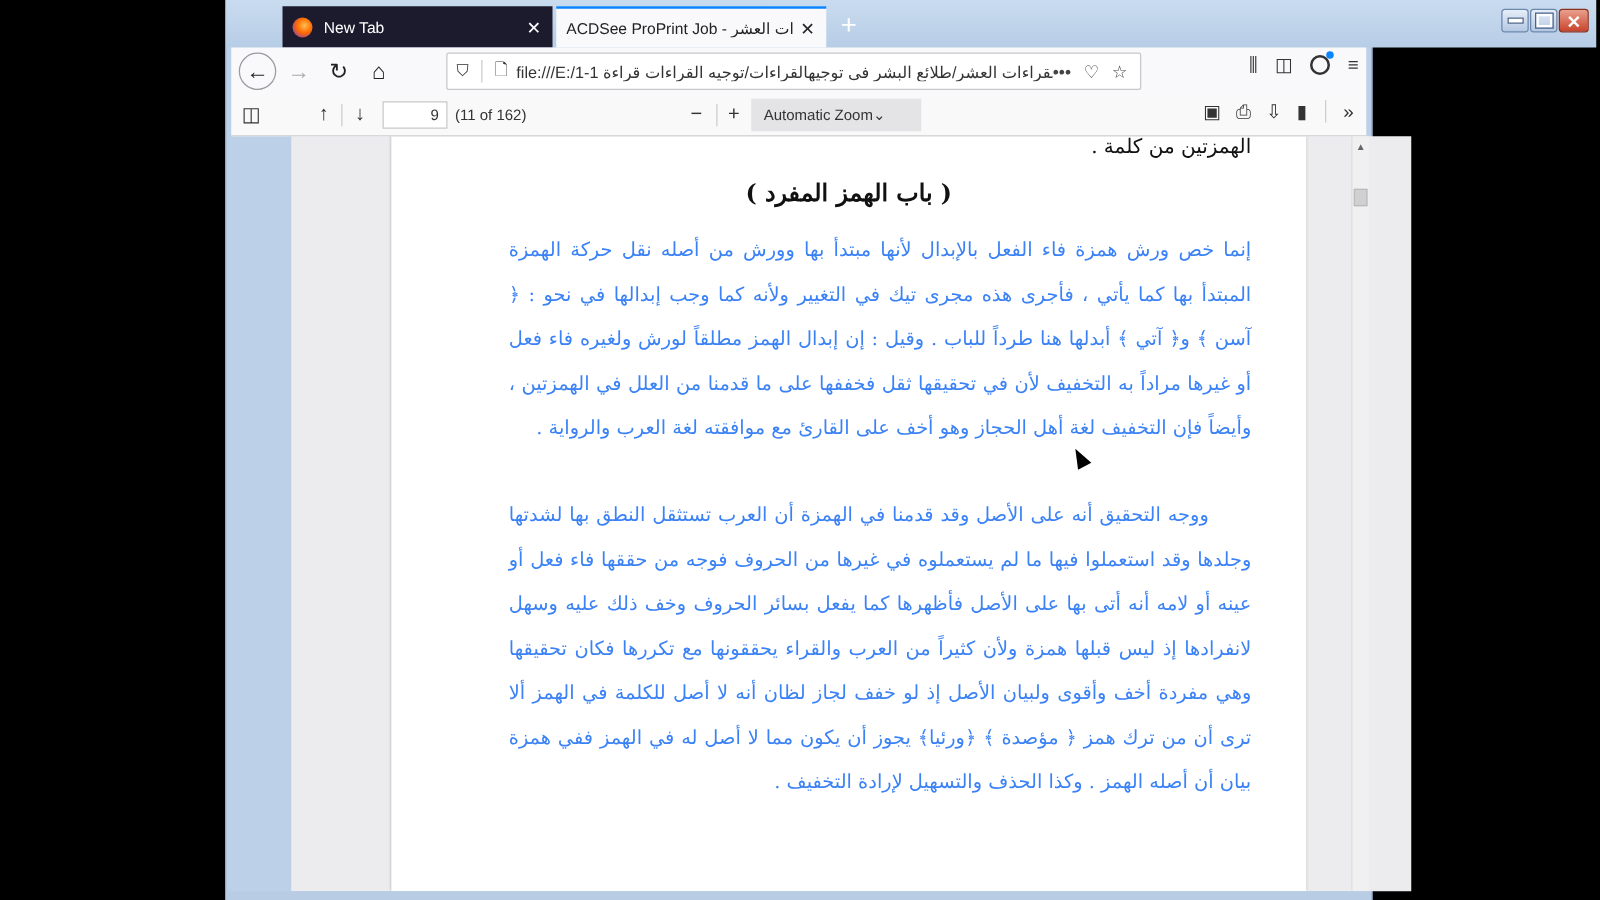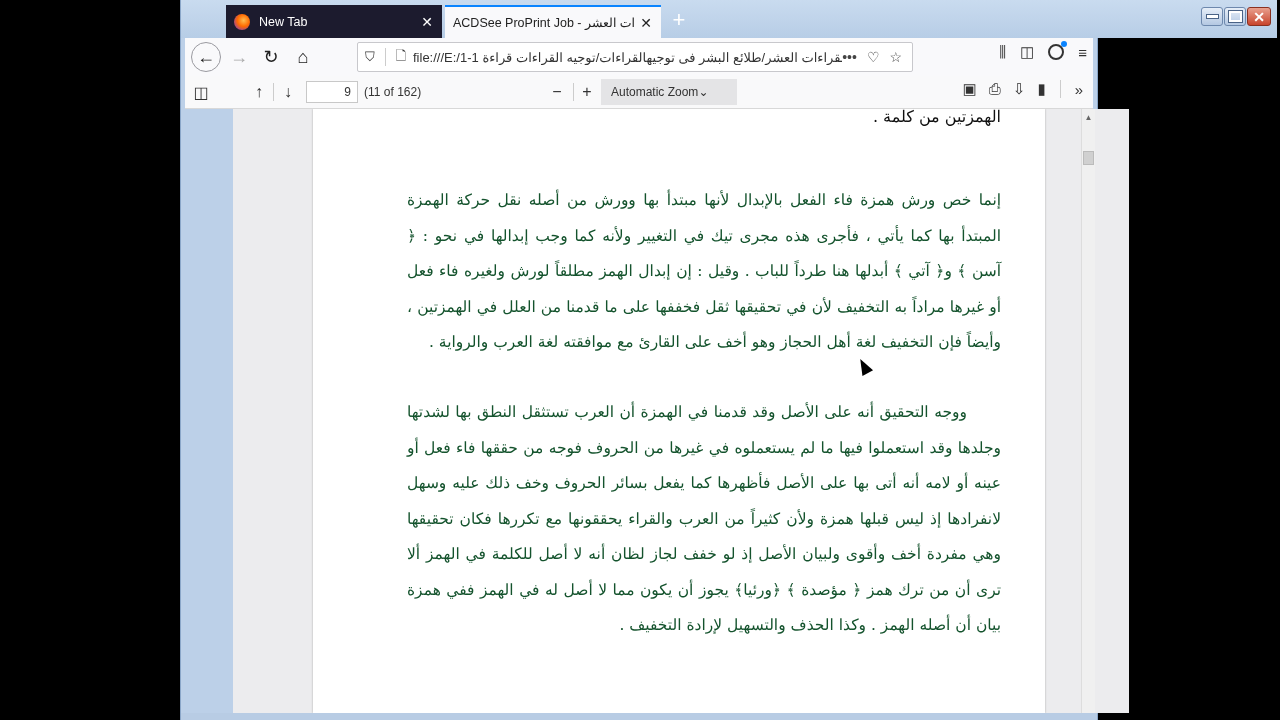--- a/index.html
+++ b/index.html
@@ -36,21 +36,21 @@
   .pdftb{position:absolute;left:4px;top:76px;width:908px;height:32px;background:#f9f9fa;border-bottom:1px solid #d8d8d8;display:flex;align-items:center;font-size:12px;color:#333;}
   .tbico{width:24px;text-align:center;font-size:16px;color:#333;}
   .pagein{width:52px;height:22px;border:1px solid #c8c8c8;background:#fff;box-sizing:border-box;text-align:right;padding-right:6px;line-height:20px;font-size:12px;}
   .vsep{width:1px;height:18px;background:#ccc;margin:0 2px;}
   .zoomsel{position:absolute;left:416px;top:3px;width:136px;height:26px;background:#e4e4e6;display:flex;align-items:center;padding:0 10px;box-sizing:border-box;justify-content:flex-start;}
   .tbright{position:absolute;right:10px;top:4px;display:flex;gap:12px;align-items:center;font-size:15px;}
   
   .viewer{position:absolute;left:4px;top:109px;width:896px;height:604px;background:#ececee;overflow:hidden;margin-left:48px;}
   .page{position:absolute;left:80px;top:0;width:732px;height:604px;background:#fff;box-shadow:0 0 2px #aaa;}
   .txt{position:absolute;right:44px;direction:rtl;font-family:"DejaVu Serif",serif;font-size:16px;color:#111;white-space:nowrap;text-align:justify;}
-  .para{position:absolute;right:44px;left:94px;direction:rtl;font-family:"DejaVu Serif",serif;font-size:15.5px;color:#14532d;line-height:35.5px;text-align:justify;text-align-last:right;}
+  .para{position:absolute;right:44px;left:94px;direction:rtl;font-family:"DejaVu Serif",serif;font-size:15.5px;color:#3b82f6;line-height:35.5px;text-align:justify;text-align-last:right;}
   .heading{position:absolute;left:0;right:0;text-align:center;direction:rtl;font-family:"DejaVu Serif",serif;font-weight:bold;font-size:19px;color:#111;}
   .cursor{position:absolute;left:545px;top:249px;width:0;height:0;border-left:6px solid transparent;border-right:6px solid transparent;border-bottom:16px solid #000;transform:rotate(-28deg);}
   .vscroll{position:absolute;left:900px;top:109px;width:14px;height:604px;background:#f0f0f0;border-left:1px solid #ddd;box-sizing:border-box;}
   .vscroll .up{font-size:8px;text-align:center;color:#666;margin-top:4px;}
   .vscroll .thumb{position:absolute;left:1px;top:42px;width:11px;height:14px;background:#d0d0d0;border:1px solid #bbb;box-sizing:border-box;}
   .bottombar{position:absolute;left:0;top:713px;width:916px;height:7px;background:#b8cce4;}
 </style>
 </head>
 <body>
 
@@ -121,20 +121,21 @@
       <span>⇩</span>
       <span>▮</span>
       <span class="vsep"></span>
       <span>»</span>
     </div>
   </div>
 
   <div class="viewer">
     <div class="page">
       <div class="txt" style="top:-2px">الهمزتين من كلمة .</div>
+      <div class="heading" style="top:34px">( باب الهمز المفرد )</div>
       <div class="para" style="top:74px">إنما خص ورش همزة فاء الفعل بالإبدال لأنها مبتدأ بها وورش من أصله نقل حركة الهمزة المبتدأ بها كما يأتي ، فأجرى هذه مجرى تيك في التغيير ولأنه كما وجب إبدالها في نحو : ﴿ آسن ﴾ و﴿ آتي ﴾ أبدلها هنا طرداً للباب . وقيل : إن إبدال الهمز مطلقاً لورش ولغيره فاء فعل أو غيرها مراداً به التخفيف لأن في تحقيقها ثقل فخففها على ما قدمنا من العلل في الهمزتين ، وأيضاً فإن التخفيف لغة أهل الحجاز وهو أخف على القارئ مع موافقته لغة العرب والرواية .</div>
       <div class="para" style="top:286px;text-indent:34px">ووجه التحقيق أنه على الأصل وقد قدمنا في الهمزة أن العرب تستثقل النطق بها لشدتها وجلدها وقد استعملوا فيها ما لم يستعملوه في غيرها من الحروف فوجه من حققها فاء فعل أو عينه أو لامه أنه أتى بها على الأصل فأظهرها كما يفعل بسائر الحروف وخف ذلك عليه وسهل لانفرادها إذ ليس قبلها همزة ولأن كثيراً من العرب والقراء يحققونها مع تكررها فكان تحقيقها وهي مفردة أخف وأقوى ولبيان الأصل إذ لو خفف لجاز لظان أنه لا أصل للكلمة في الهمز ألا ترى أن من ترك همز ﴿ مؤصدة ﴾ ﴿ورئيا﴾ يجوز أن يكون مما لا أصل له في الهمز ففي همزة بيان أن أصله الهمز . وكذا الحذف والتسهيل لإرادة التخفيف .</div>
       <div class="cursor"></div>
     </div>
   </div>
   <div class="vscroll">
     <div class="up">▲</div>
     <div class="thumb"></div>
   </div>
   <div class="bottombar"></div>

